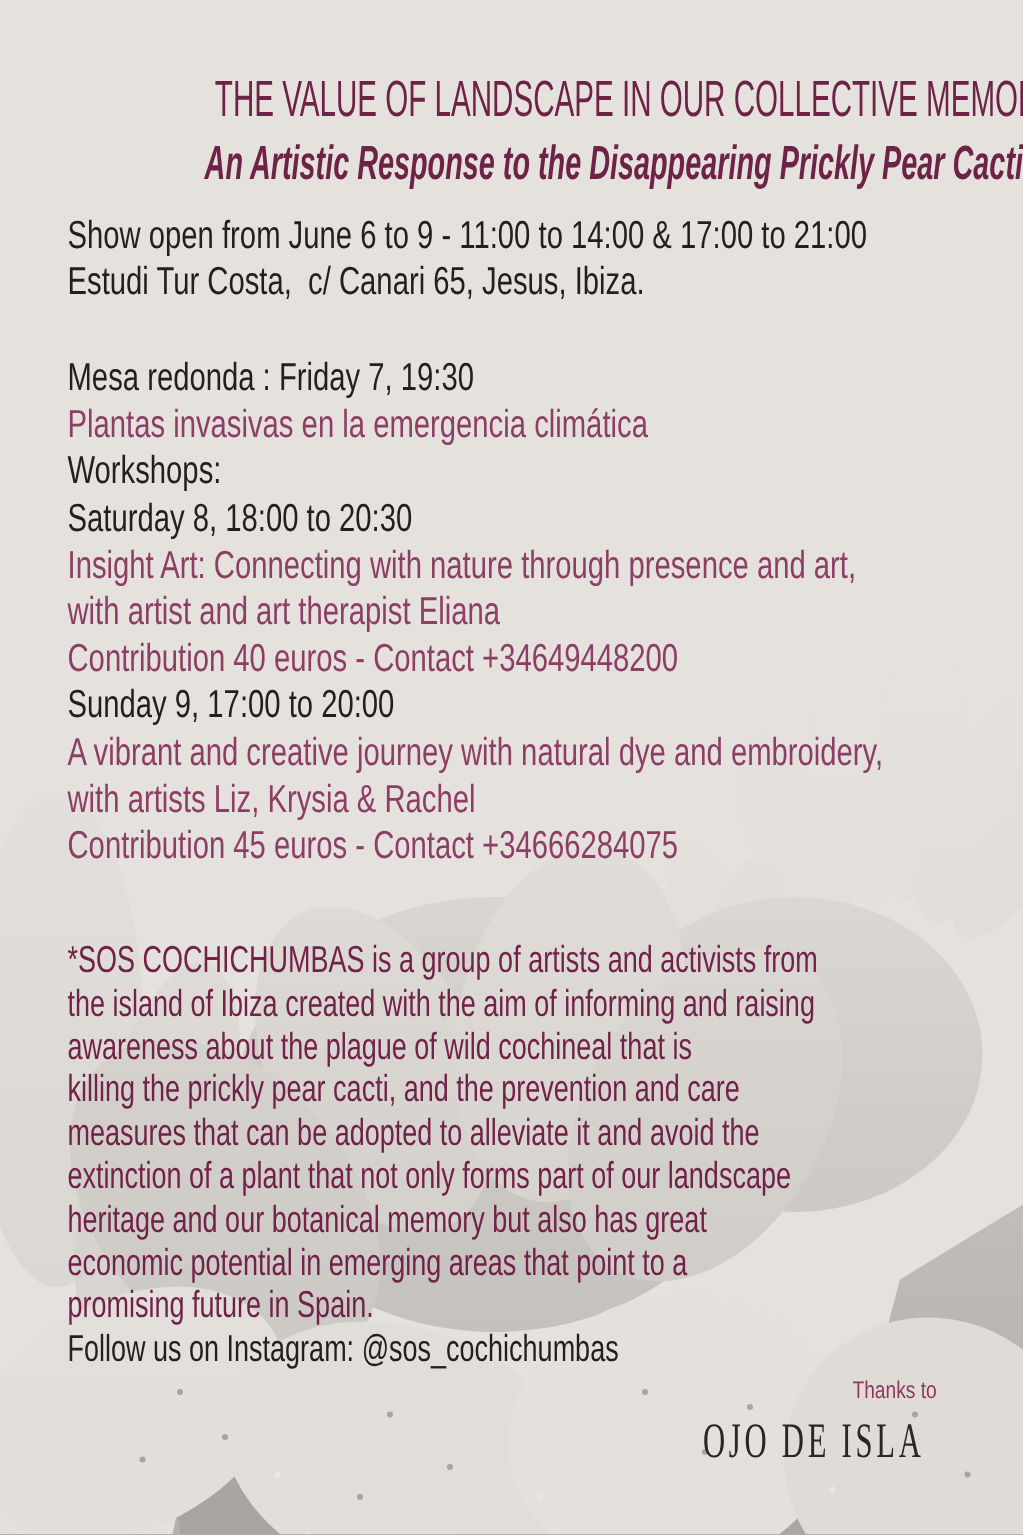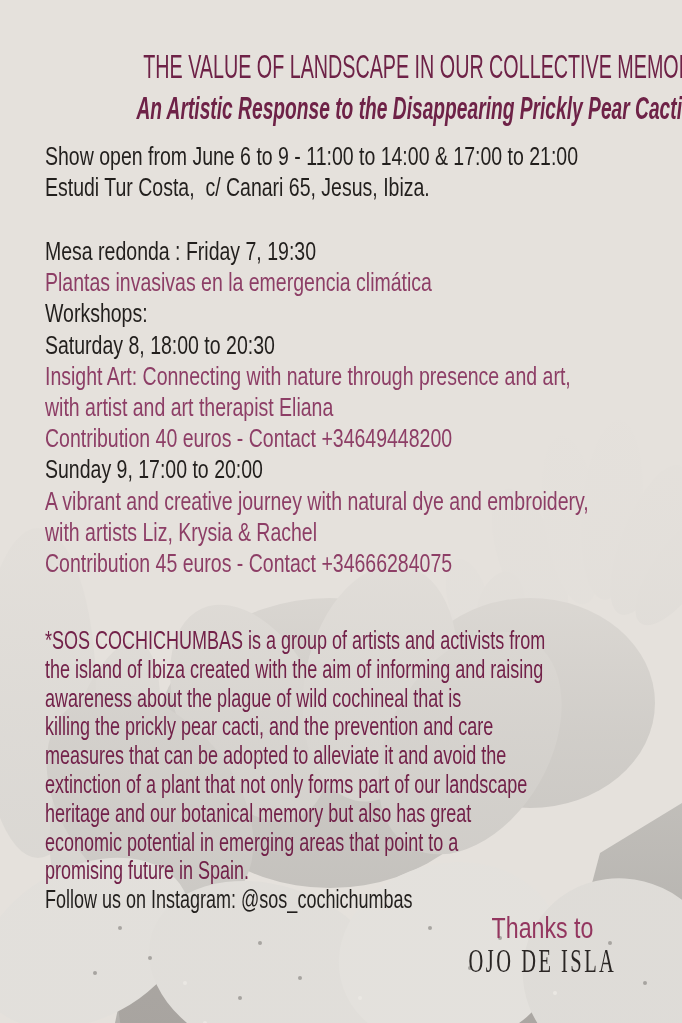--- a/index.html
+++ b/index.html
@@ -23,21 +23,21 @@
 
   .show{left:45px;top:141px;width:860px;font-size:26px;}
   .show .line{line-height:30.5px;transform:scaleX(.75);}
 
   .program{left:45px;top:236px;width:860px;font-size:26px;}
   .program .line{line-height:31.2px;transform:scaleX(.75);}
 
   .about{left:45px;top:626px;width:880px;font-size:25px;}
   .about .line{line-height:28.8px;transform:scaleX(.72);}
 
-  .thanks{left:440px;top:914px;width:205px;text-align:center;font-size:29px;color:var(--thanks,#93365f);}
+  .thanks{left:440px;top:914px;width:205px;text-align:right;font-size:16px;color:var(--thanks,#93365f);}
   .thanks .t-line{line-height:28px;transform:scaleX(.8);}
 
   .logo{left:400px;top:941px;width:285px;text-align:center;
     font-family:"Liberation Serif",serif;font-size:33px;letter-spacing:4px;
     color:var(--logo,#2a2624);}
   .logo .t-line{line-height:40px;transform:scaleX(.62);}
 </style>
 </head>
 <body>
 

